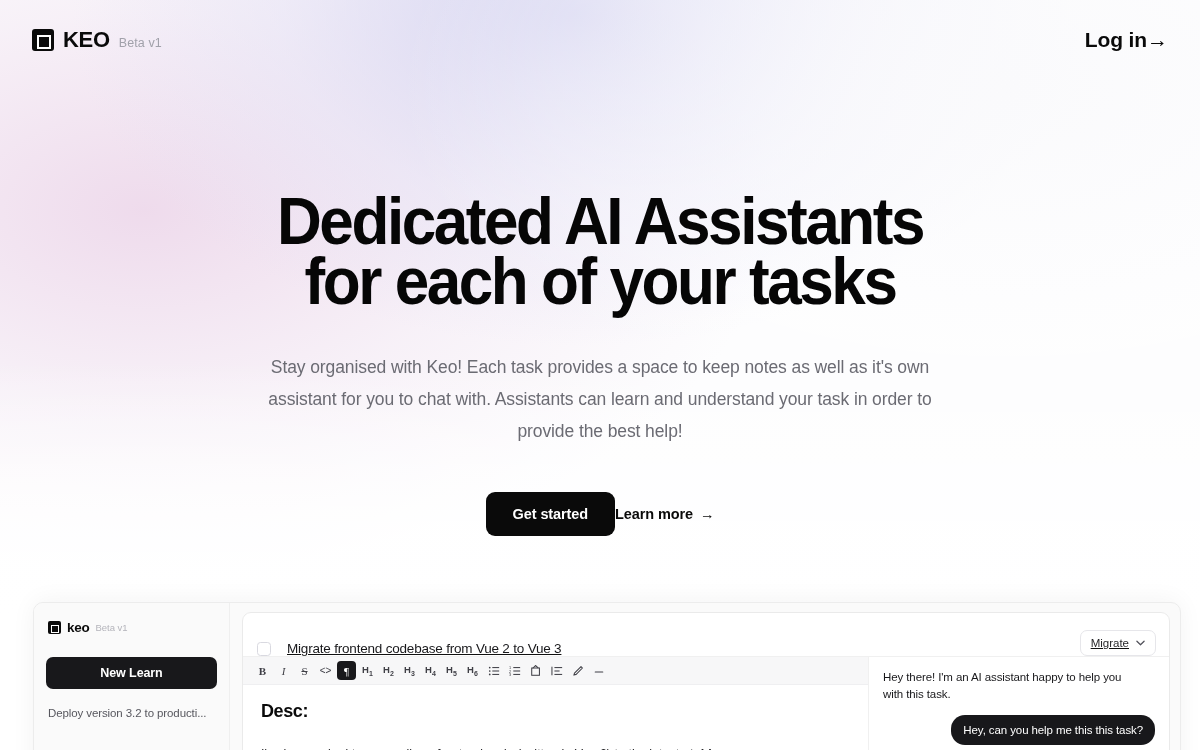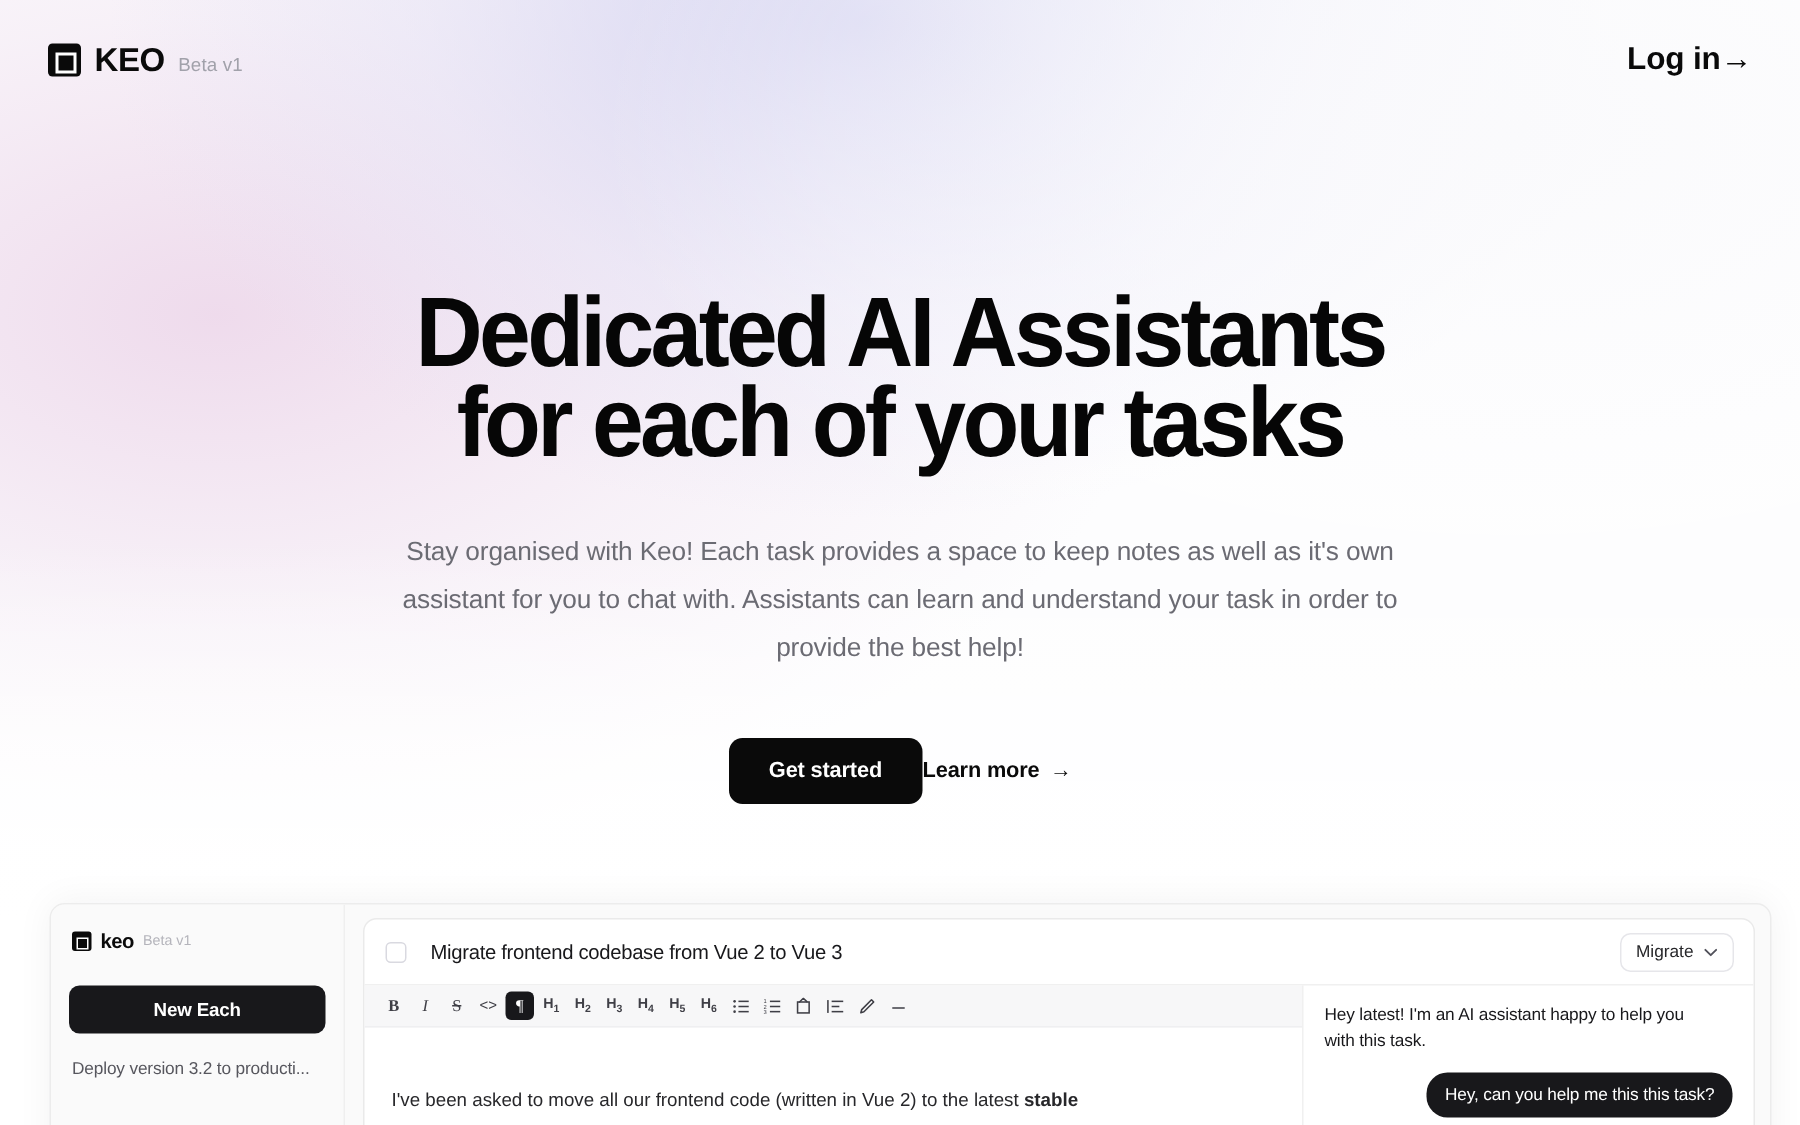--- a/index.html
+++ b/index.html
@@ -137,22 +137,22 @@
     font-size: 11.5px; color: #57575e; padding: 4px 2px; letter-spacing: -0.1px;
     white-space: nowrap; overflow: hidden; text-overflow: ellipsis; cursor: pointer;
   }
 
   .main-card {
     flex: 1; margin: 9px 10px 0 12px; background: #fff;
     border: 1px solid #eaeaea; border-top-left-radius: 9px; border-top-right-radius: 9px;
     display: flex; flex-direction: column; overflow: hidden;
   }
   .card-head {
-    height: 44px; flex: 0 0 44px; display: flex; align-items: center;
-    padding: 0 13px 0 14px; border-bottom: 1px solid #f0f0f0;
+    height: 44px; flex: 0 0 44px; display: flex; align-items: flex-end;
+    padding: 0 13px 0 14px; border-bottom: 1px solid #f0f0f0; text-decoration: underline;
   }
   .chk {
     width: 14px; height: 14px; border: 1.4px solid #d9d9e0; border-radius: 3.5px;
     background: #fff; flex: 0 0 auto; cursor: pointer;
   }
   .card-title {
     margin-left: 16px; font-size: 13.5px; color: #18181b; letter-spacing: -0.2px;
   }
   .options {
     margin-left: auto; border: 1px solid #e6e6ea; background: #fff; border-radius: 7px;
@@ -225,21 +225,21 @@
   </section>
 
   <section class="preview">
 
     <aside class="side">
       <div class="side-brand">
         <span class="side-mark"></span>
         <span class="side-name">keo</span>
         <span class="side-beta">Beta v1</span>
       </div>
-      <button class="new-task">New Each</button>
+      <button class="new-task">New Learn</button>
       <div class="task-list">
         <div class="task-item">Deploy version 3.2 to producti...</div>
       </div>
     </aside>
 
     <div class="main-card">
 
       <div class="card-head">
         <span class="chk"></span>
         <span class="card-title">Migrate frontend codebase from Vue 2 to Vue 3</span>
@@ -318,26 +318,27 @@
               </svg>
             </span>
             <span class="tb">
               <svg width="12" height="12" viewBox="0 0 14 14">
                 <rect x="2" y="7.5" width="10" height="1.3" rx="0.6" fill="#3f3f46"></rect>
               </svg>
             </span>
           </div>
 
           <div class="doc">
+            <h2>Desc:</h2>
             <p><span>I've been asked to move all our frontend code (written in Vue 2) to the latest </span><b>stable</b></p>
           </div>
         </div>
 
         <div class="chat">
-          <div class="msg-ai">Hey latest! I'm an AI assistant happy to help you with this task.</div>
+          <div class="msg-ai">Hey there! I'm an AI assistant happy to help you with this task.</div>
           <div class="msg-user">Hey, can you help me this this task?</div>
 
         </div>
 
       </div>
     </div>
   </section>
 </div>
 
 </body></html>

